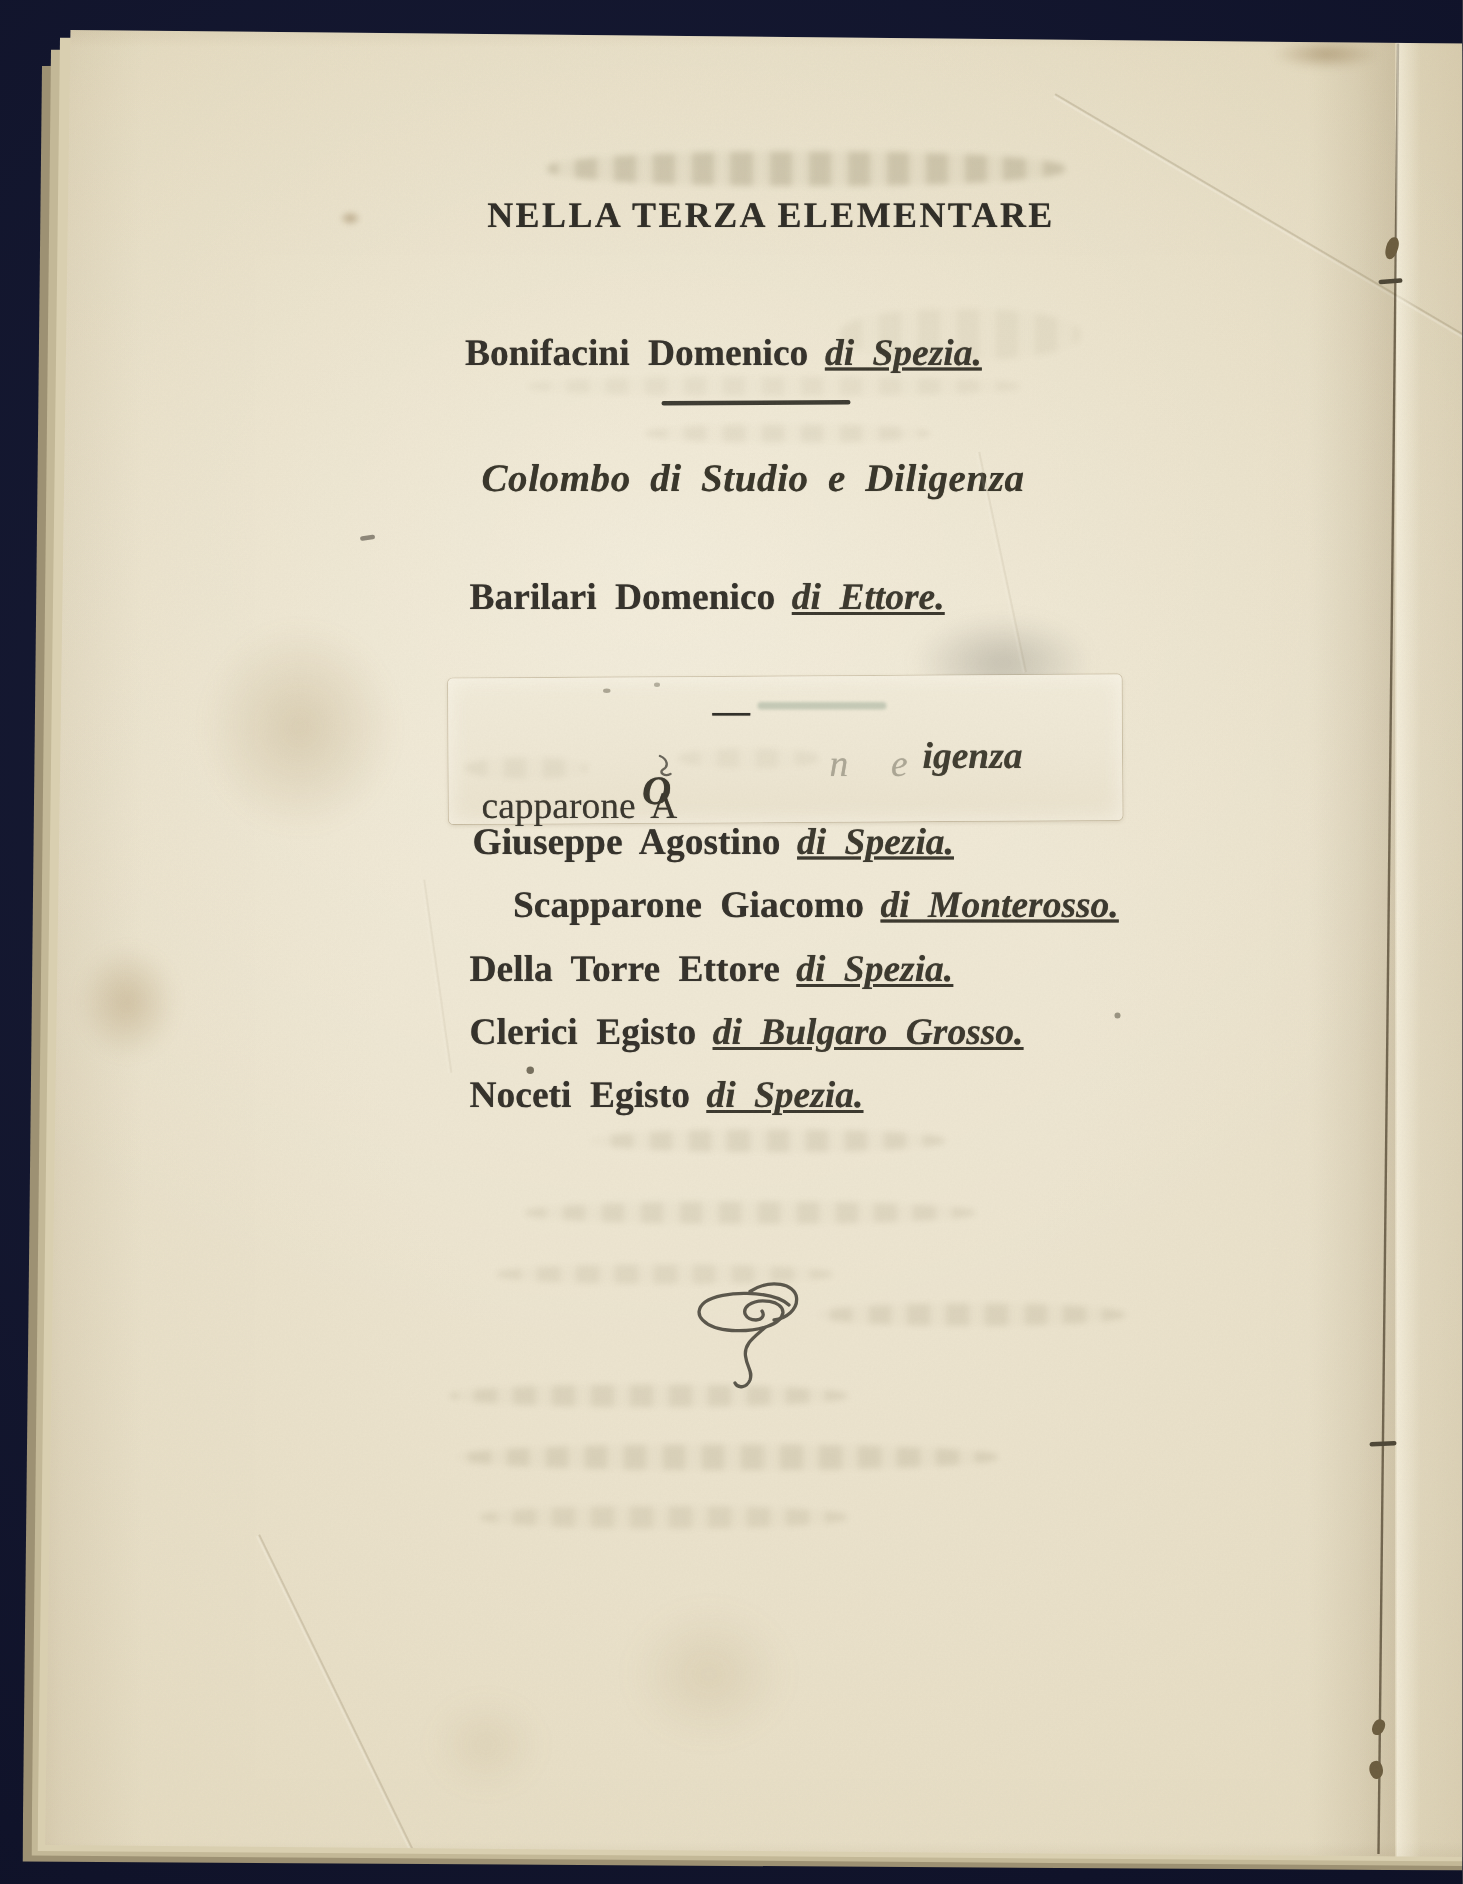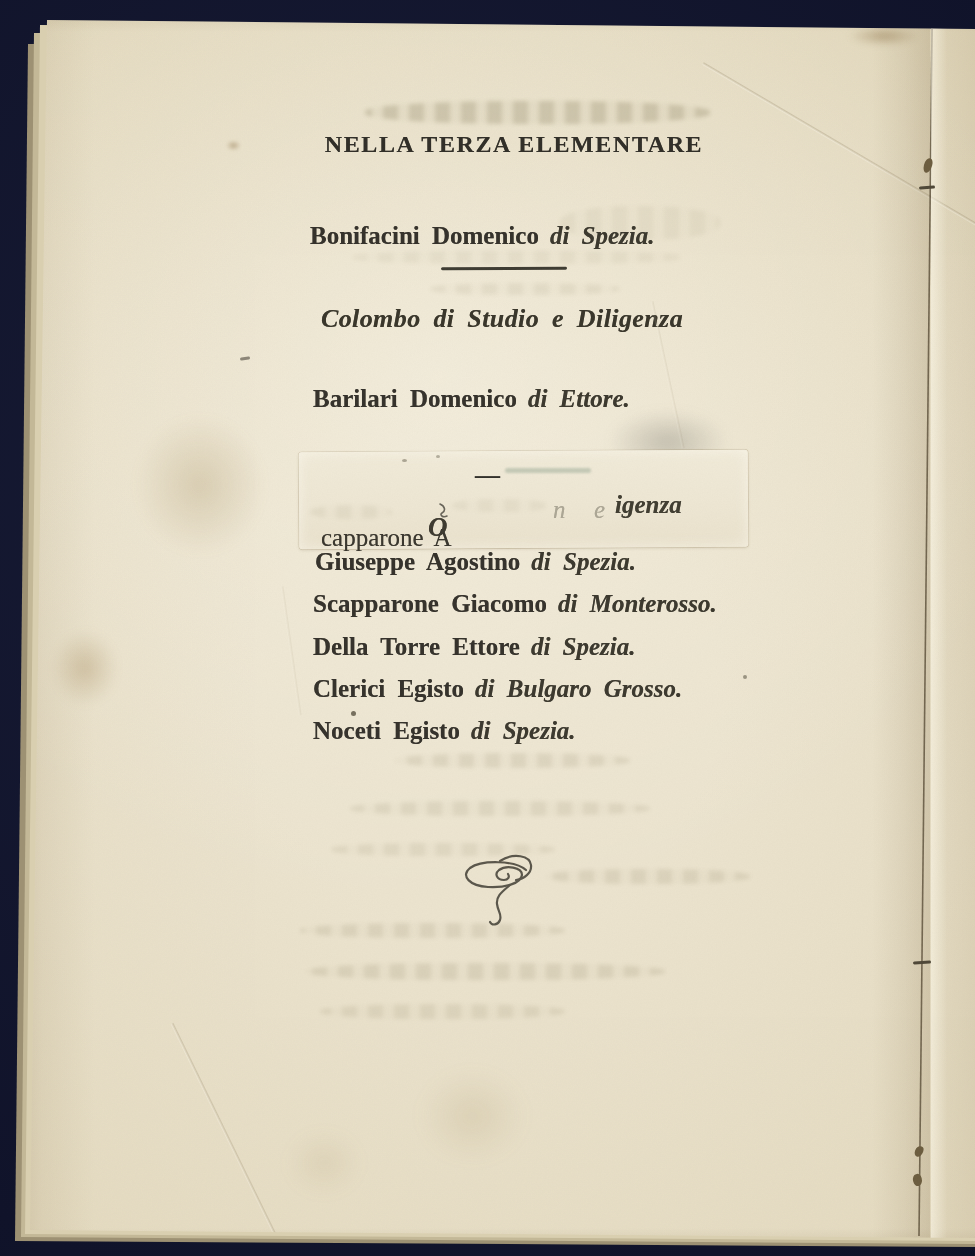--- a/index.html
+++ b/index.html
@@ -22,21 +22,21 @@
       radial-gradient(120% 92% at 50% 55%, #ece4cf 20%, #e4dabf 65%, #d8ccab 100%);}
   .abs{position:absolute;}
   
   .line{position:absolute;white-space:nowrap;color:#33302a;
     text-shadow:0 0 .5px rgba(45,42,32,.65);}
   .heading{left:128px;width:772px;text-align:center;font-weight:bold;
     font-size:24px;letter-spacing:1.6px;color:#2f2d27;}
   .subtitle{left:116px;width:772px;text-align:center;font-style:italic;font-weight:600;
     font-size:26px;word-spacing:6px;letter-spacing:.4px;color:#373429;}
   .entry{left:313px;font-size:25px;font-weight:600;word-spacing:6px;}
-  .entry .pl{font-style:italic;margin-left:11px;font-weight:600;color:#3a372d;}
+  .entry .pl{font-style:italic;margin-left:11px;font-weight:600;color:#3a372d;text-decoration:underline;}
   .rule{left:441px;top:267px;width:126px;height:2.6px;background:#3c3a31;
     transform:rotate(-.3deg);border-radius:2px;}
   
   .patch{left:299px;top:451px;width:449px;height:97px;border-radius:3px;
     transform:rotate(-.35deg);
     background:linear-gradient(180deg,#f1ebd9 0%,#eee7d4 55%,#eae2cd 100%);
     box-shadow:0 0 0 .6px rgba(152,136,100,.35), 0 1px 3px rgba(120,100,68,.22),
       inset 0 0 14px rgba(255,252,244,.6);}
   .frag-name{left:321px;top:488px;font-size:25px;font-weight:400;color:#38352d;
     word-spacing:5px;text-shadow:0 0 .5px rgba(45,42,32,.6);margin-top:36px;}
@@ -126,21 +126,21 @@
         <path d="M3,2 C8,4 9,9 5,11 C2,13 6,16 10,14" fill="none" stroke="#45423a" stroke-width="1.6" stroke-linecap="round" opacity=".8"></path>
       </svg>
     <div class="line frag-ghost frag-n">n</div>
     <div class="line frag-ghost frag-e">e</div>
     <div class="line frag-ghost frag-word">igenza</div>
     <div class="line frag-o">O</div>
 
     <div class="line entry" style="top:548px;left:315px;">
       <span>Giuseppe Agostino</span><span class="pl">di Spezia.</span>
     </div>
-    <div class="line entry" style="top:590px;">
+    <div class="line entry" style="top:590px;margin-left:29px;">
       <span>Scapparone Giacomo</span><span class="pl">di Monterosso.</span>
     </div>
     <div class="line entry" style="top:633px;">
       <span>Della Torre Ettore</span><span class="pl">di Spezia.</span>
     </div>
     <div class="line entry" style="top:675px;">
       <span>Clerici Egisto</span><span class="pl">di Bulgaro Grosso.</span>
     </div>
     <div class="line entry" style="top:717px;">
       <span>Noceti Egisto</span><span class="pl">di Spezia.</span>

